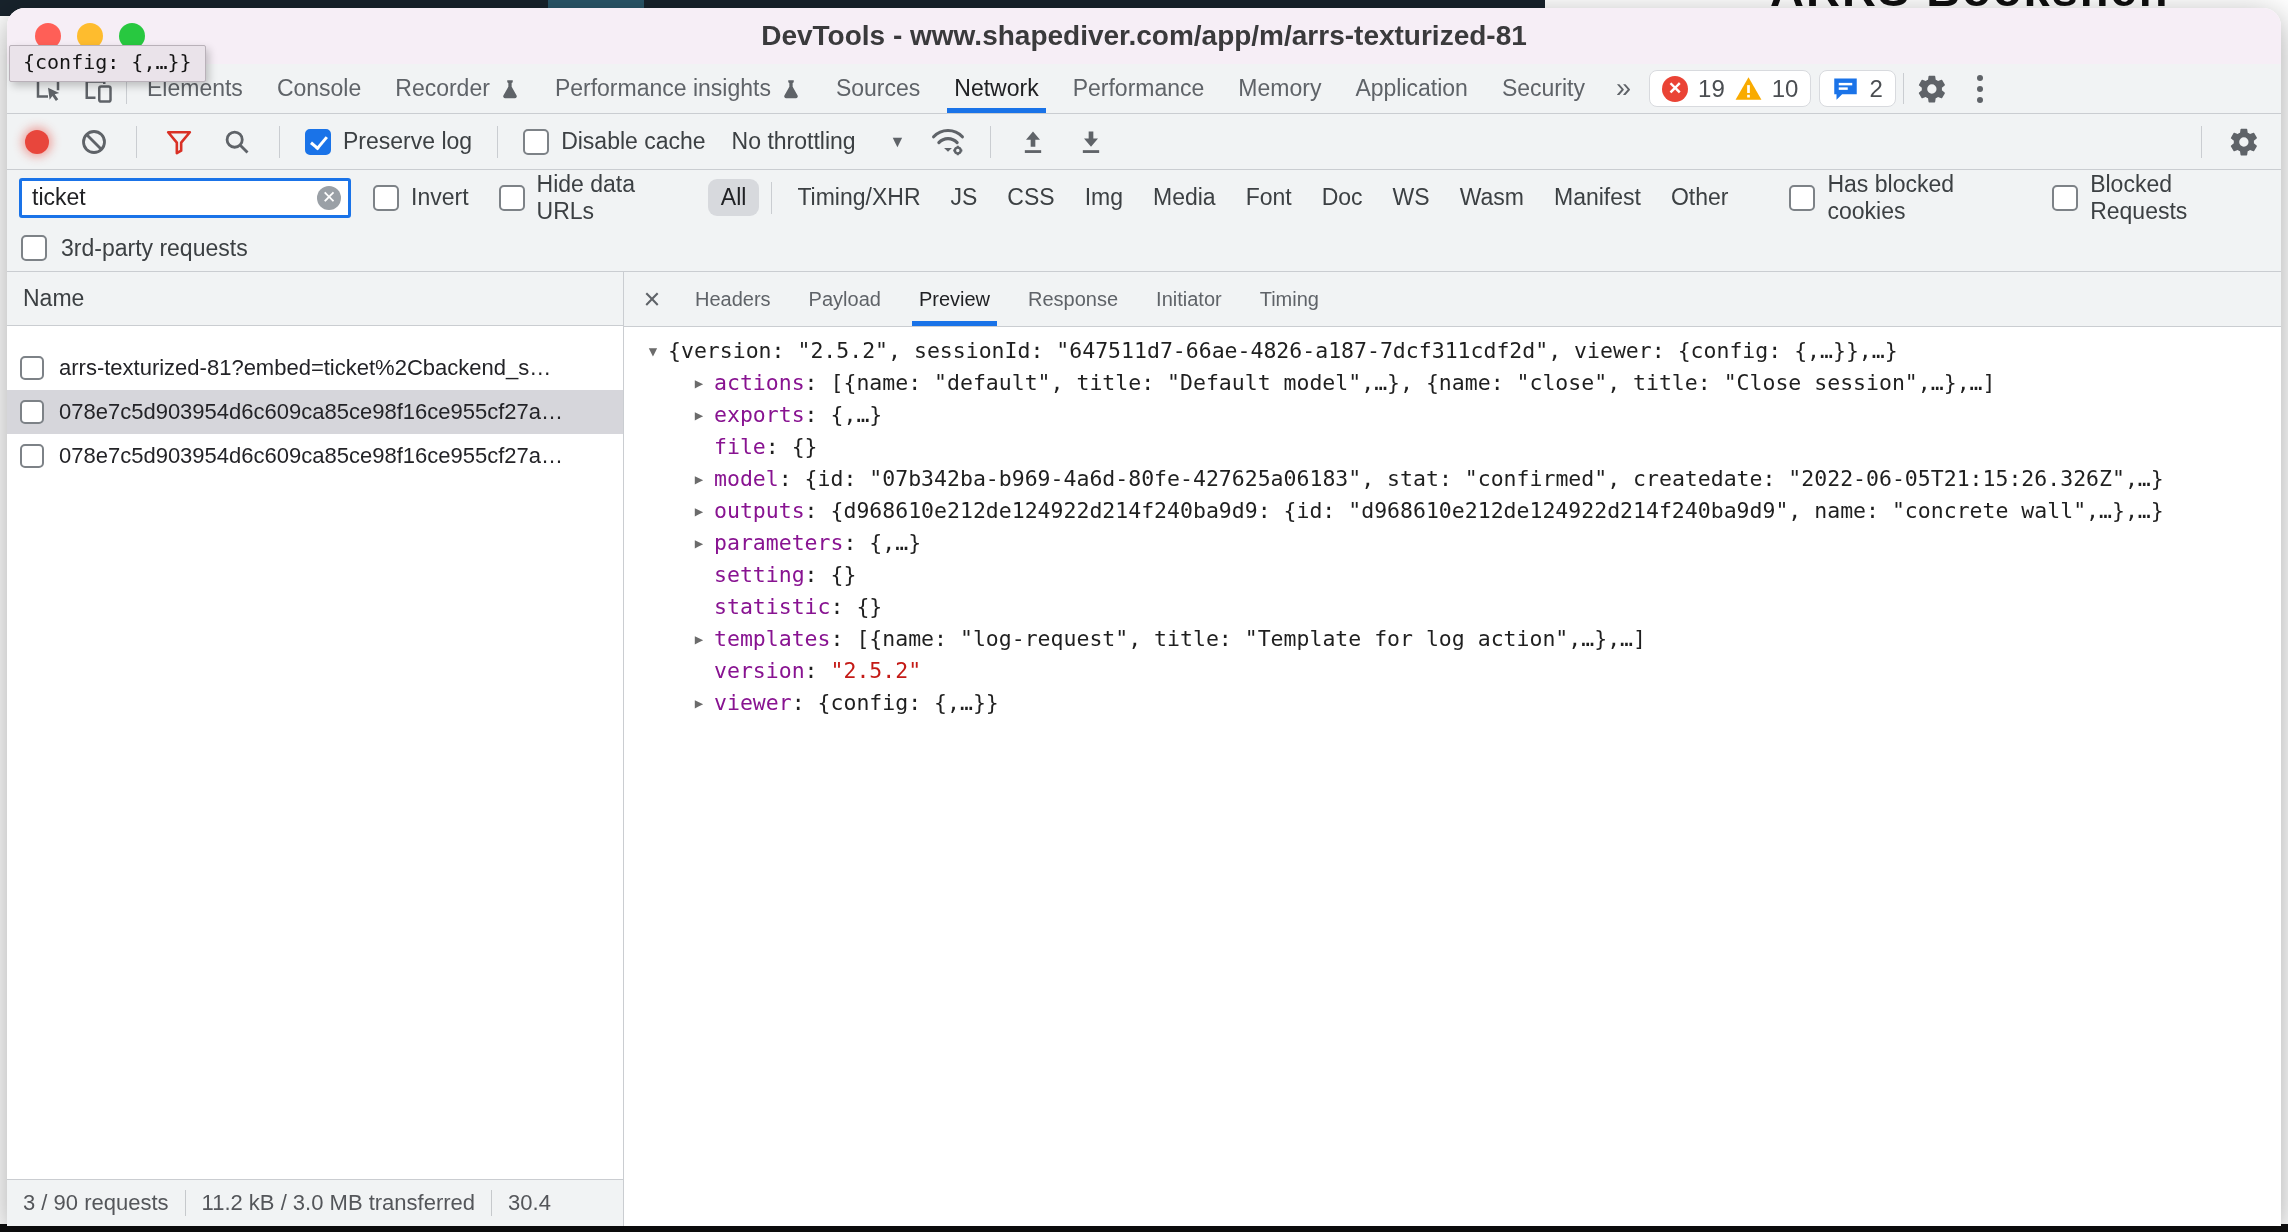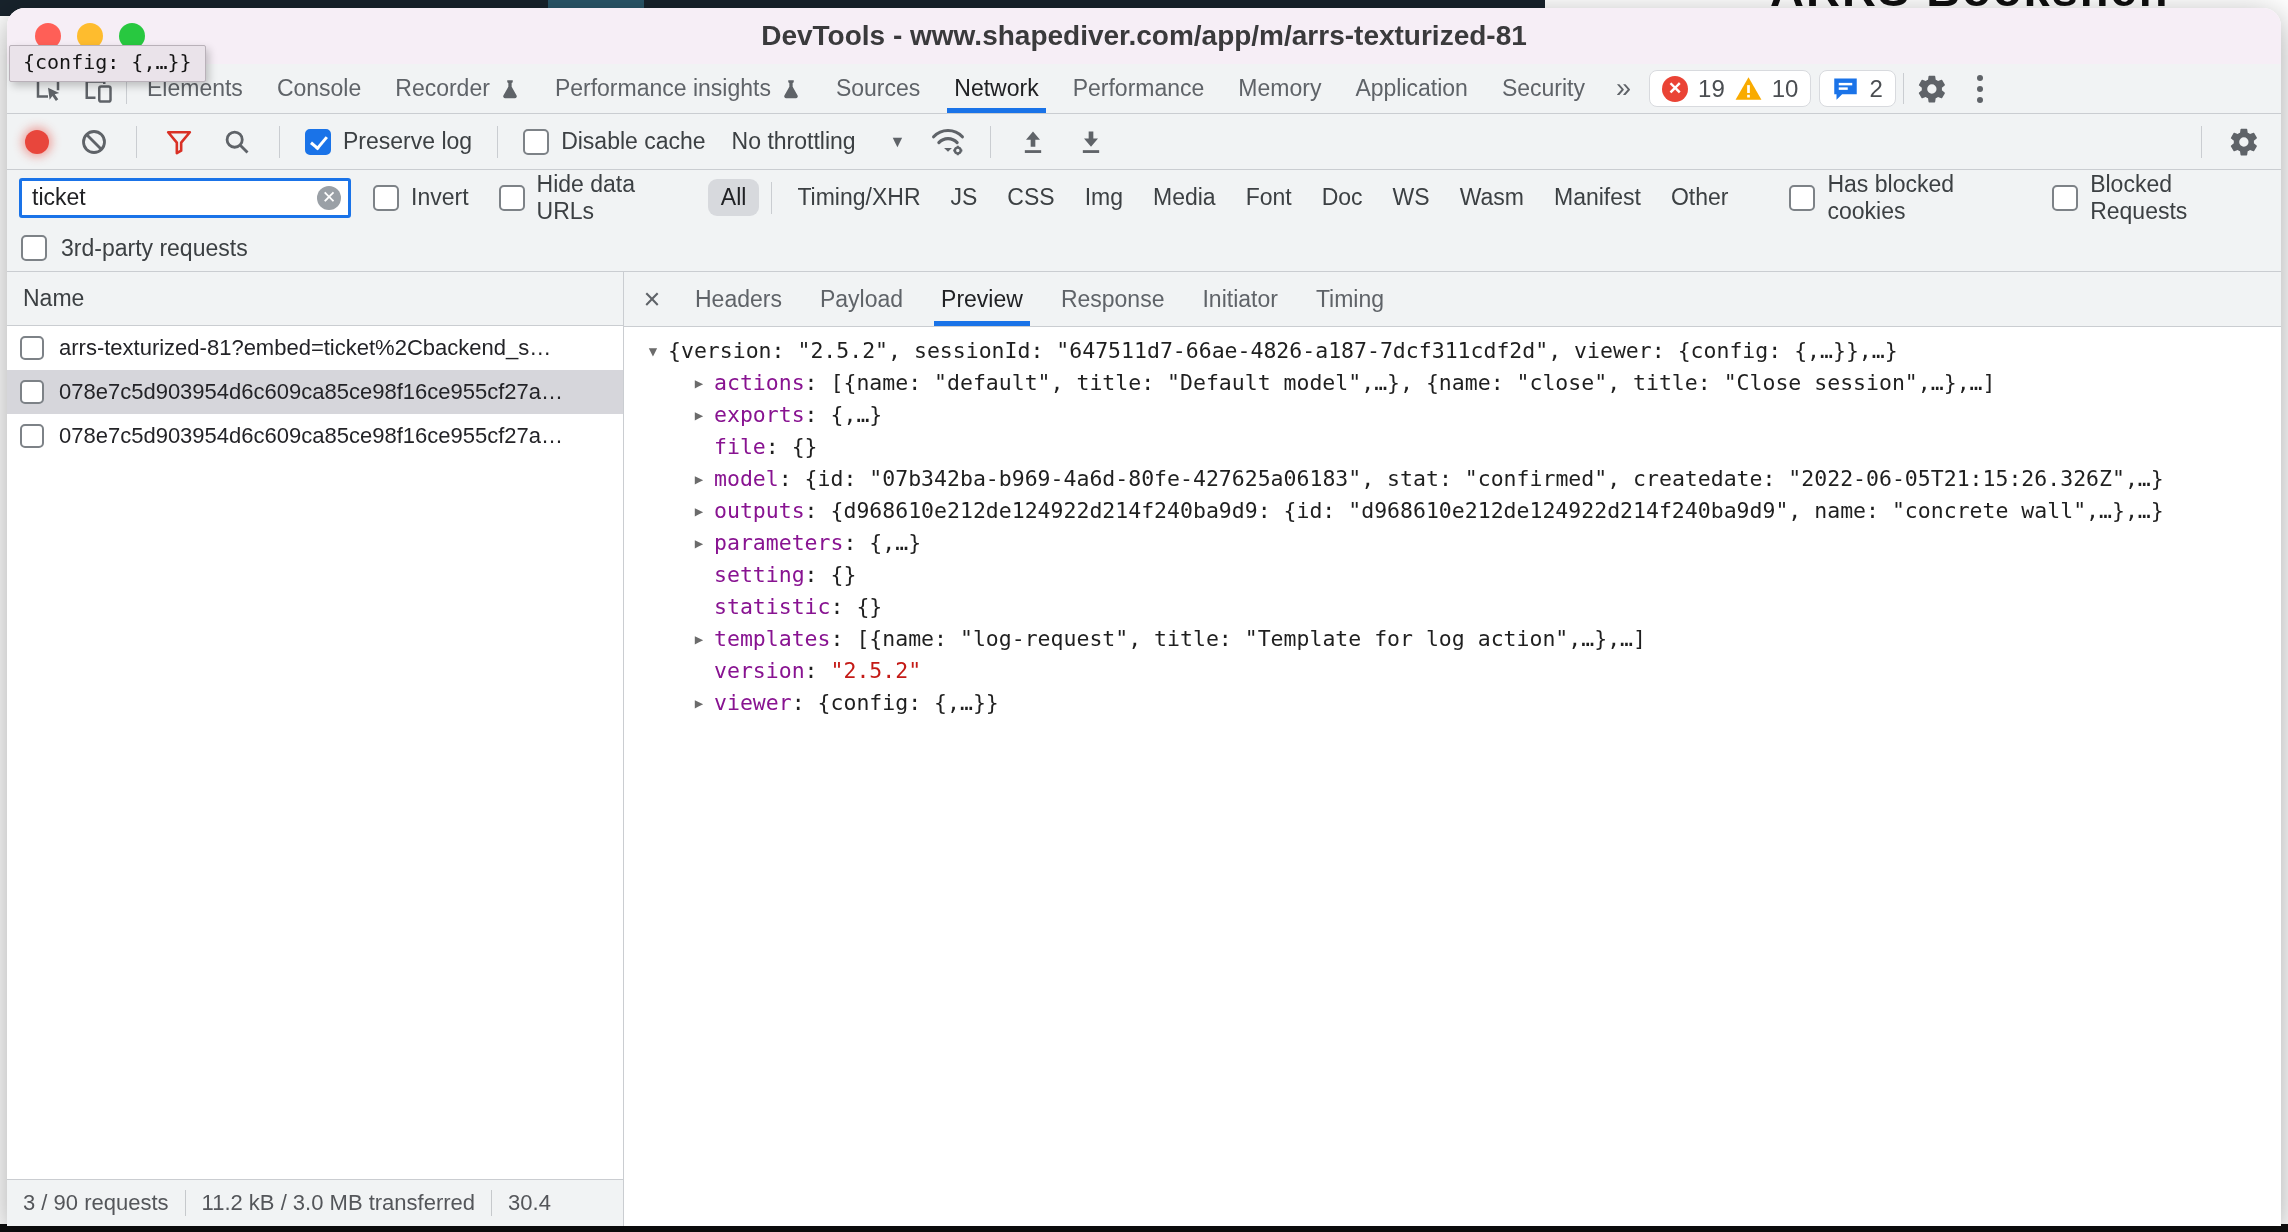--- a/index.html
+++ b/index.html
@@ -68,39 +68,39 @@
   .chips { display:flex; align-items:center; gap:4px; }
   .chip { padding:5px 13px; border-radius:9px; color:#3c4043; white-space:nowrap; }
   .chip.active { background:#d7d9dd; color:#202124; }
   .chipsep { width:1px; height:32px; background:#cacdd1; margin:0 8px; }
   .lblgap { margin-left:26px; }
   .thirdparty { height:46px; flex:0 0 auto; background:#f1f3f4; border-bottom:1px solid #cacdd1;
                 display:flex; align-items:center; padding:0 14px; gap:14px; font-size:23px; color:#3c4043; }
 
   
   .split { flex:1; display:flex; min-height:0; }
-  .left-pane { width:616px; flex:0 0 auto; border-right:1px solid #cacdd1; display:flex; flex-direction:column; min-height:0; }
+  .left-pane { width:616px; flex:0 0 auto; border-right:1px solid #cacdd1; display:flex; flex-direction:column; min-height:0;gap:20px; }
   .name-header { height:54px; flex:0 0 auto; background:#f1f3f4; border-bottom:1px solid #cacdd1;
                  display:flex; align-items:center; padding:0 16px; font-size:23px; color:#3c4043; box-sizing:border-box; }
   .req-rows { flex:1; overflow:hidden; }
   .req-row { height:44px; display:flex; align-items:center; gap:15px; padding:0 13px; font-size:22px; color:#232327;
              white-space:nowrap; overflow:hidden; }
   .req-row.selected { background:var(--selection,#d6d6db); }
   .req-row .check { width:24px; height:24px; }
   .req-name { overflow:hidden; }
   .left-status { height:46px; flex:0 0 auto; border-top:1px solid #cacdd1; background:#f1f3f4; display:flex;
                  align-items:center; font-size:22px; color:#54565a; white-space:nowrap; overflow:hidden; }
   .status-seg { padding:0 16px; }
   .status-seg + .status-seg { border-left:1px solid #c6c9cc; }
 
   .right-pane { flex:1; display:flex; flex-direction:column; min-width:0; }
   .detail-tabs { height:54px; flex:0 0 auto; background:#f1f3f4; border-bottom:1px solid #cacdd1;
                  display:flex; align-items:stretch; padding:0 4px; }
   .close-x { width:48px; display:flex; align-items:center; justify-content:center; font-size:29px; color:#5f6368; }
-  .dtab { padding:0 19px; display:flex; align-items:center; font-size:23px; color:#5f6368; position:relative; white-space:nowrap;text-align:center; }
+  .dtab { padding:0 19px; display:flex; align-items:center; font-size:20px; color:#5f6368; position:relative; white-space:nowrap;text-align:center; }
   .dtab.active { color:#202124; }
   .dtab.active::after { content:""; position:absolute; left:12px; right:12px; bottom:0; height:5px; background:var(--accent,#1a73e8); }
 
   
   .json-view { flex:1; background:#fff; font-family:"DejaVu Sans Mono", monospace; font-size:21.5px;
                padding:8px 0 0 6px; overflow:hidden; }
   .json-line { line-height:32px; white-space:nowrap; }
   .json-line .arrow { display:inline-block; width:30px; color:#6b6b6b; font-size:14px; text-align:center; vertical-align:2px; }
   .seg-k { color:var(--key,#881391); }
   .seg-s { color:var(--string,#c41a16); }

